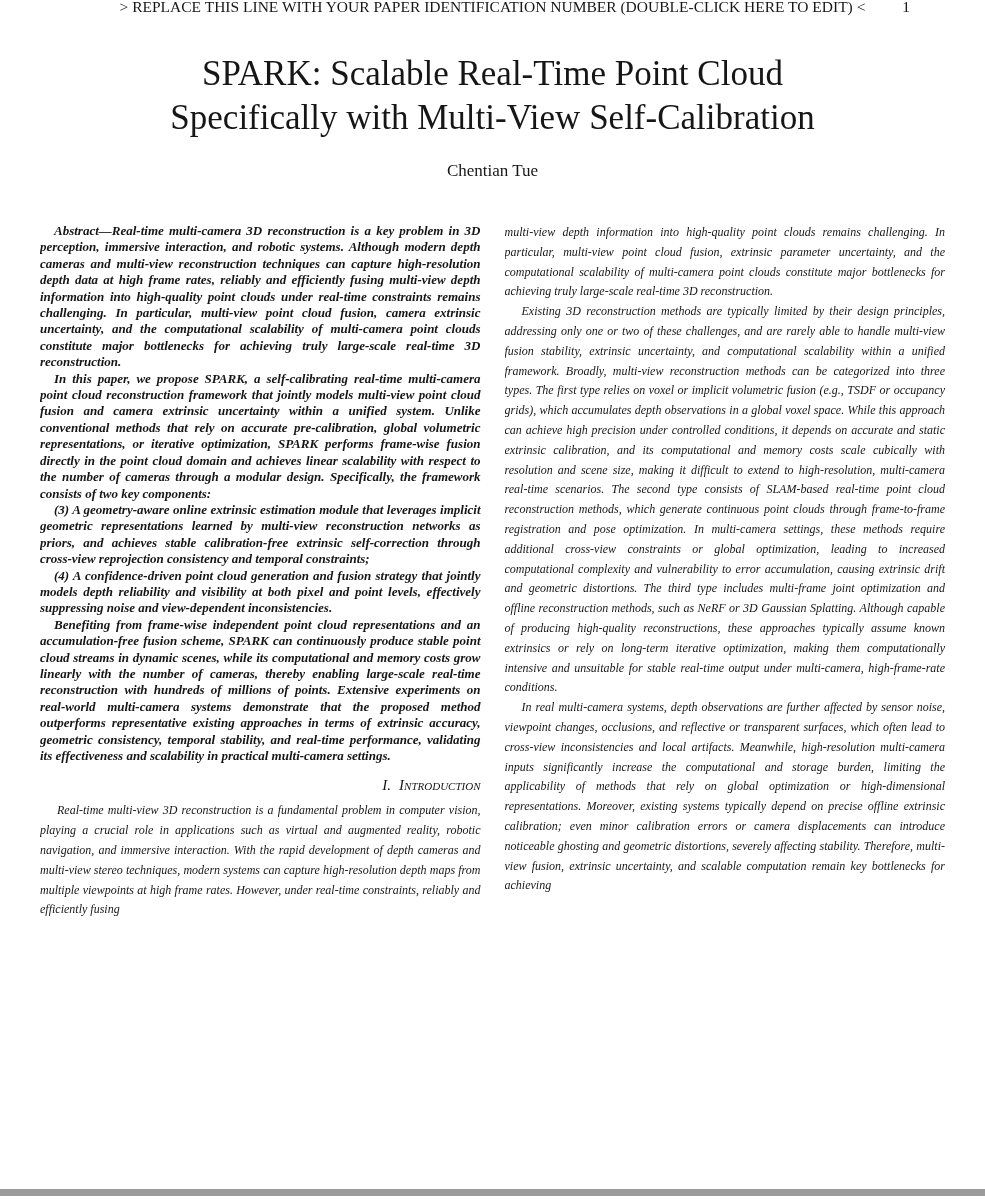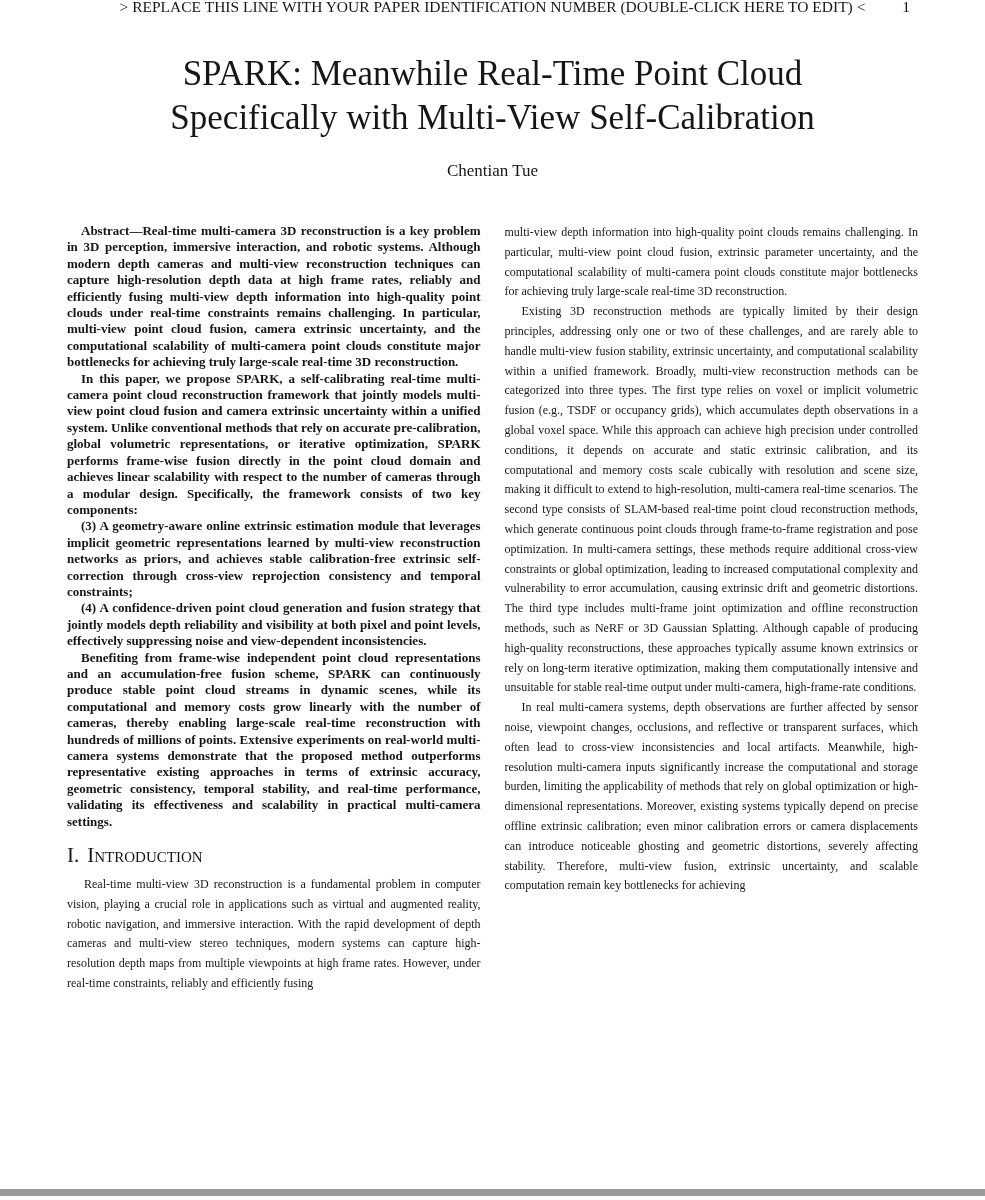--- a/index.html
+++ b/index.html
@@ -30,37 +30,38 @@
   }
   .title-line{white-space:nowrap;}
   .author{
     margin-top:21px;
     text-align:center;
     font-size:17px;
   }
   .columns{
     display:flex;
     gap:24px;
-    margin:42px 67px 0;
+    margin:42px 40px 0;
     height:934px;
     overflow:hidden;
+    font-style:italic;
   }
   .col{flex:1;min-width:0;overflow:hidden;}
   .abs-p{
     font-weight:bold;
     font-size:13px;
     line-height:16.4px;
     text-align:justify;
     text-indent:14px;
     margin:0;
   }
   .sec-heading{
-    text-align:left;
+    text-align:right;
     font-variant:small-caps;
-    font-size:21px;
+    font-size:15px;
     margin:13px 0 7px;
   }
   .sec-heading .sec-num{margin-right:8px;}
   .body-p{
     font-size:12px;
     line-height:19.8px;
     text-align:justify;
     text-indent:17px;
     margin:0;
   }
@@ -75,21 +76,21 @@
 <body>
 
 <div class="page">
 
   <div class="running-head">
     <span>&gt; REPLACE THIS LINE WITH YOUR PAPER IDENTIFICATION NUMBER (DOUBLE-CLICK HERE TO EDIT) &lt;</span>
     <span class="page-number">1</span>
   </div>
 
   <h1 class="title">
-      <div class="title-line">SPARK: Meanwhile Real-Time Point Cloud</div>
+      <div class="title-line">SPARK: Scalable Real-Time Point Cloud</div>
       <div class="title-line">Specifically with Multi-View Self-Calibration</div>
     </h1>
 
   <div class="author">Chentian Tue</div>
 
   <div class="columns">
 
     <div class="col">
       <div>
           <p class="abs-p">Abstract—Real-time multi-camera 3D reconstruction is a key problem in 3D perception, immersive interaction, and robotic systems. Although modern depth cameras and multi-view reconstruction techniques can capture high-resolution depth data at high frame rates, reliably and efficiently fusing multi-view depth information into high-quality point clouds under real-time constraints remains challenging. In particular, multi-view point cloud fusion, camera extrinsic uncertainty, and the computational scalability of multi-camera point clouds constitute major bottlenecks for achieving truly large-scale real-time 3D reconstruction.</p>

